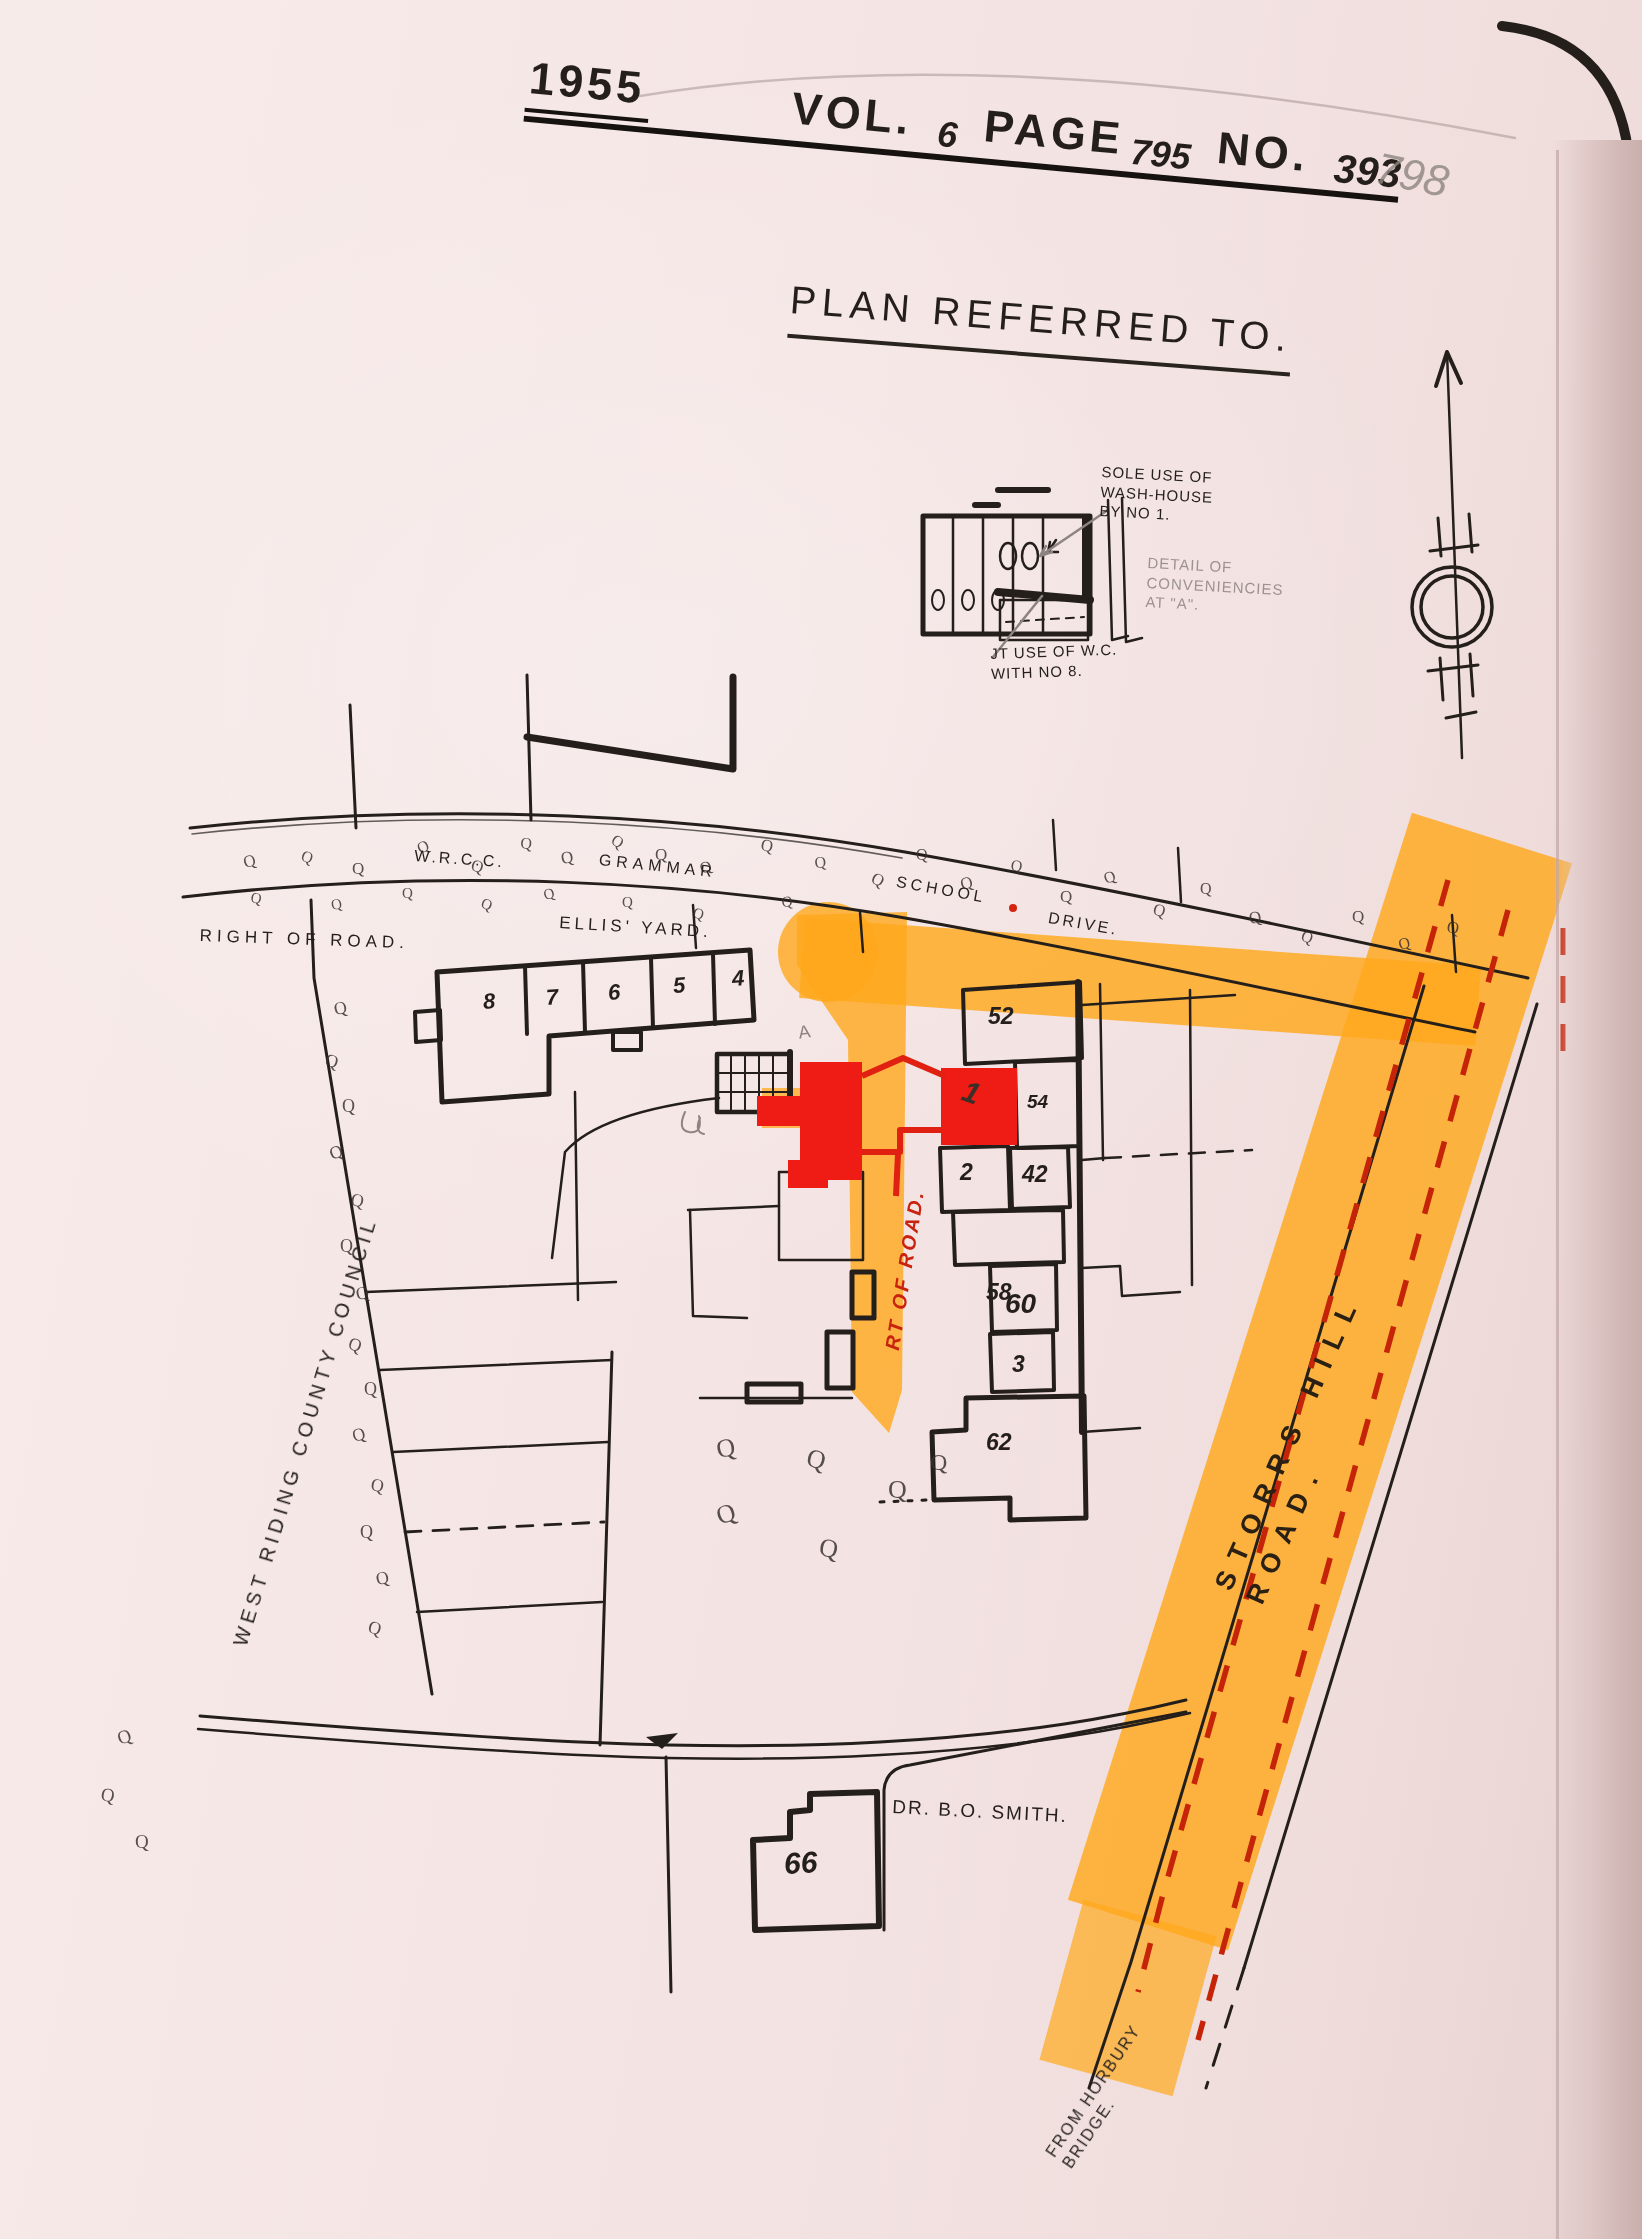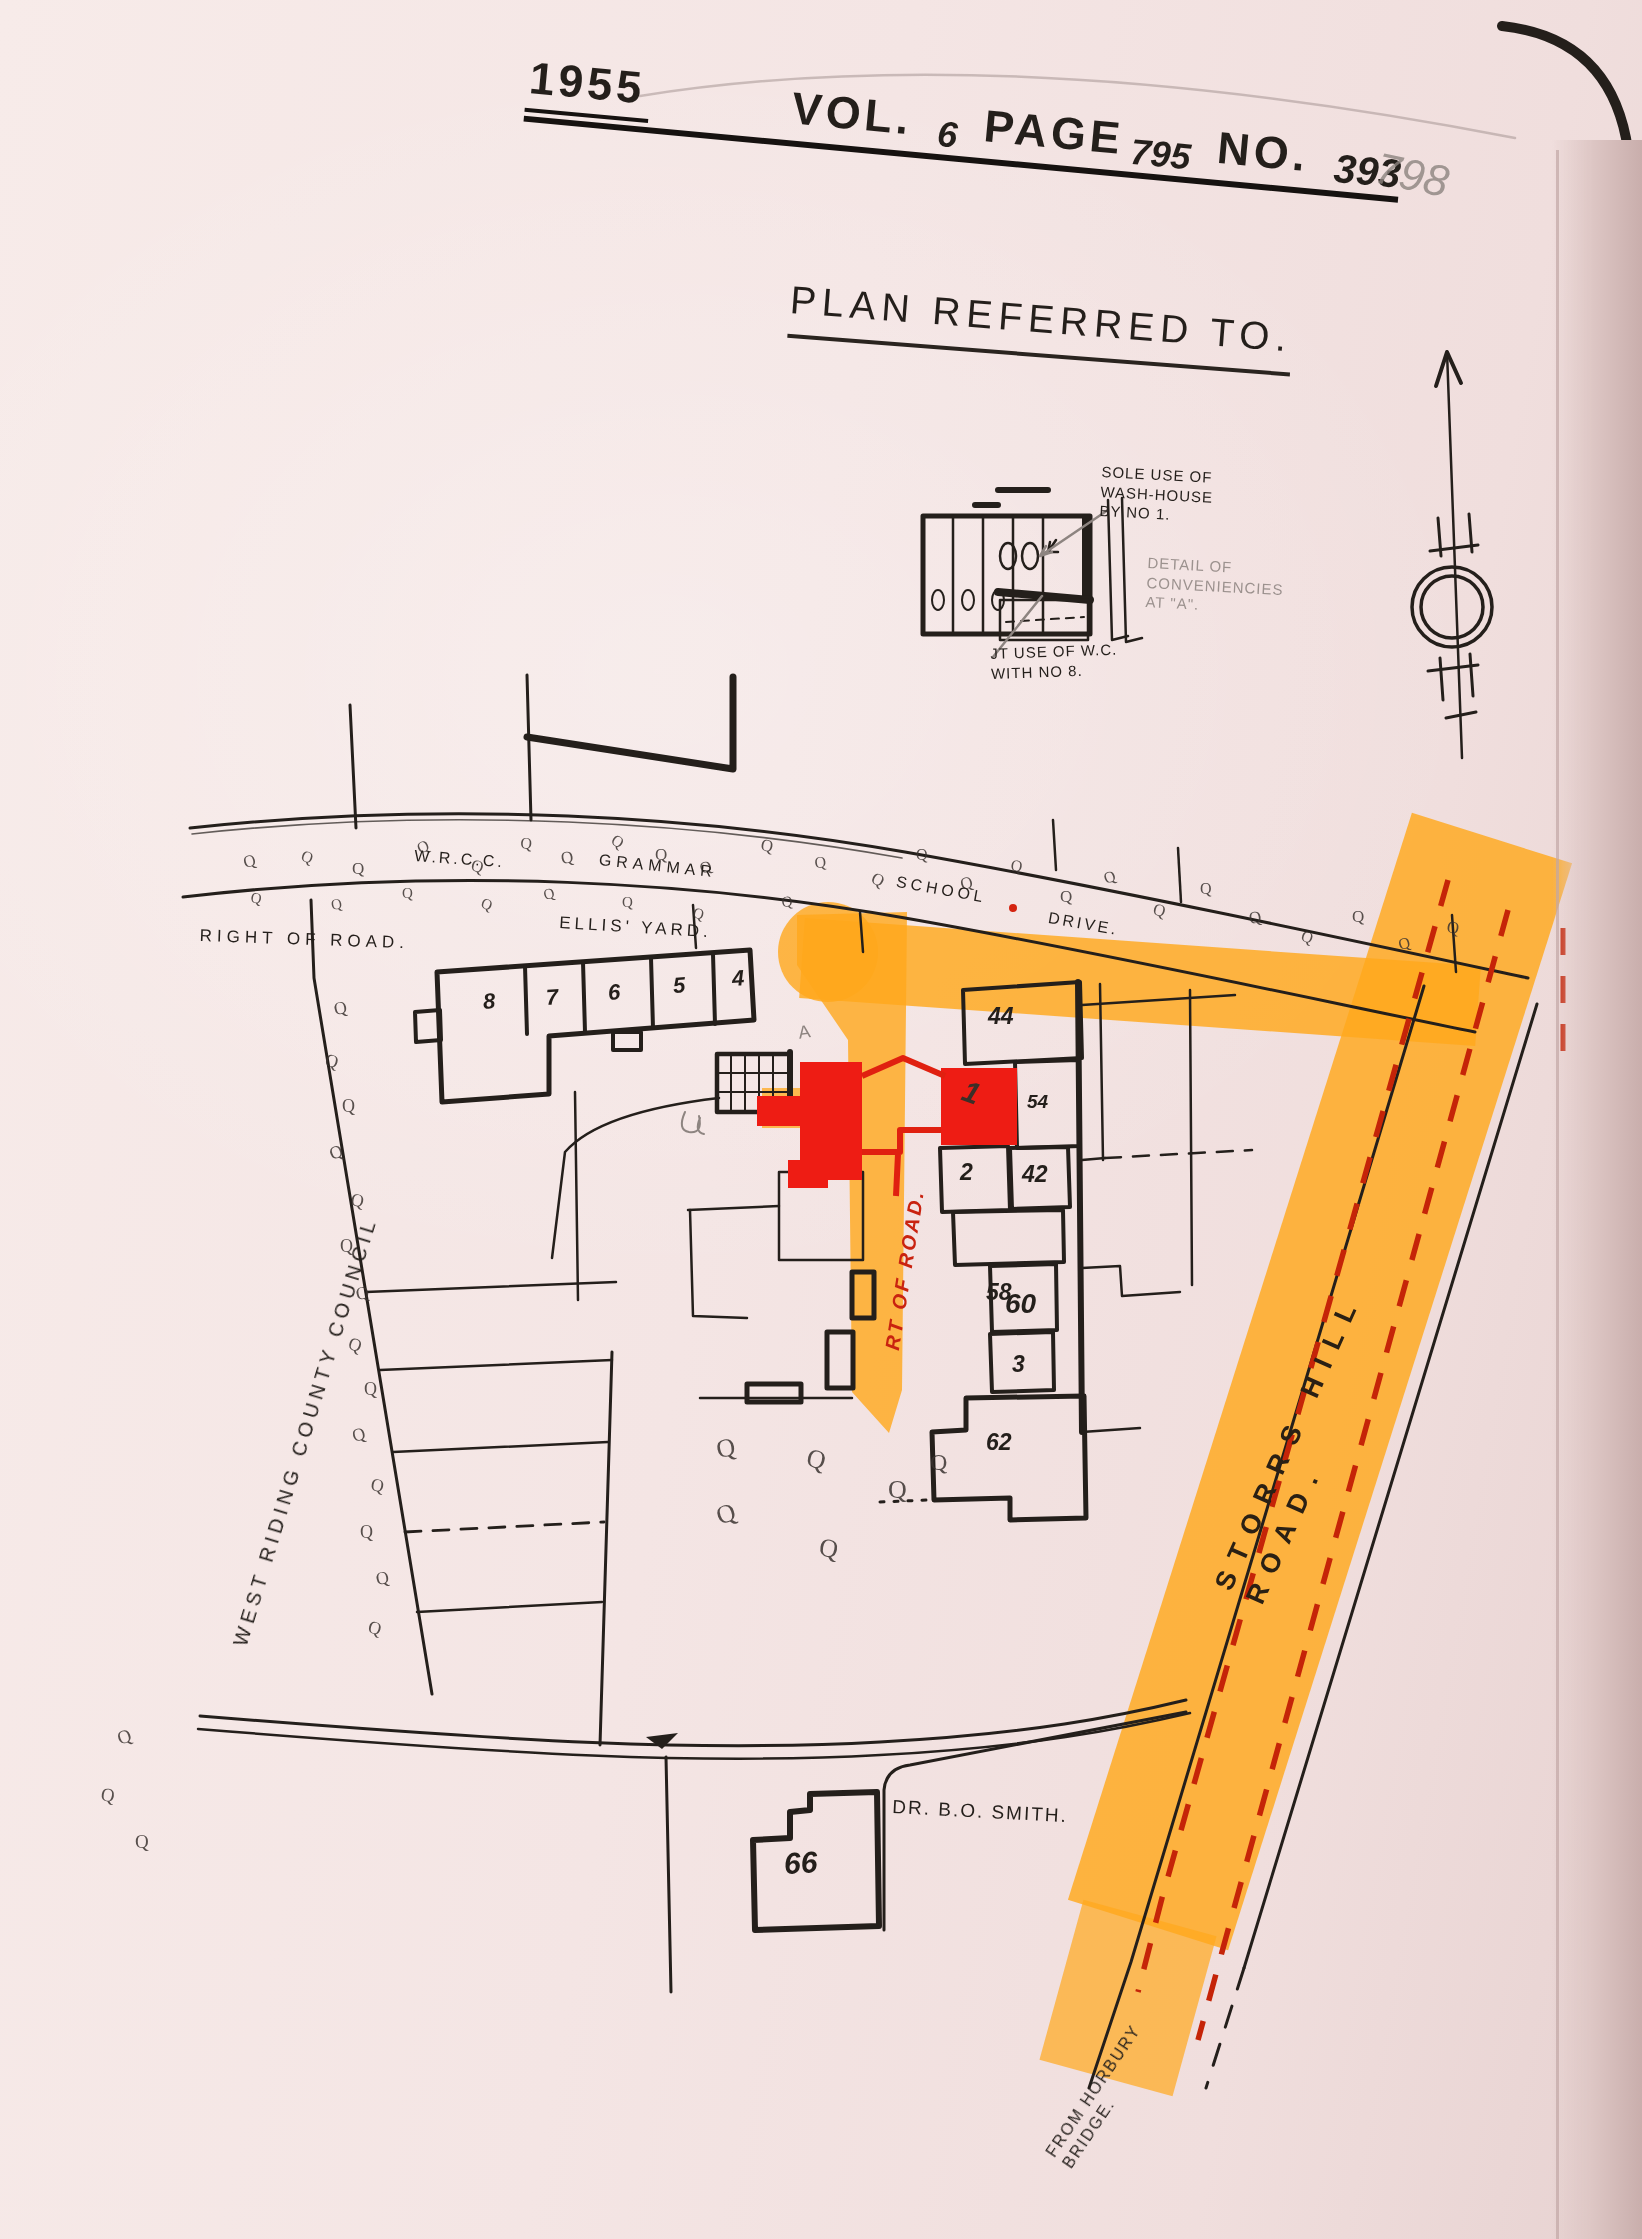--- a/index.html
+++ b/index.html
@@ -277,21 +277,21 @@
 BRIDGE.</div>
 
   <div class="lbl" style="left:893px;top:1795px;transform:rotate(3deg);font-size:19px;letter-spacing:2px;">DR. B.O. SMITH.</div>
 
   <div class="lbl num" style="left:482px;top:988px;transform:rotate(-4deg);font-size:22px;">8</div>
   <div class="lbl num" style="left:545px;top:984px;transform:rotate(-4deg);font-size:22px;">7</div>
   <div class="lbl num" style="left:607px;top:979px;transform:rotate(-4deg);font-size:22px;">6</div>
   <div class="lbl num" style="left:672px;top:972px;transform:rotate(-4deg);font-size:22px;">5</div>
   <div class="lbl num" style="left:731px;top:965px;transform:rotate(-4deg);font-size:22px;">4</div>
 
-  <div class="lbl num" style="left:988px;top:1002px;font-size:23px;">44</div>
+  <div class="lbl num" style="left:988px;top:1002px;font-size:23px;">52</div>
   <div class="lbl num" style="left:1027px;top:1090px;font-size:19px;">54</div>
   <div class="lbl num" style="left:960px;top:1158px;font-size:23px;">2</div>
   <div class="lbl num" style="left:1022px;top:1160px;font-size:23px;">42</div>
   <div class="lbl num" style="left:986px;top:1278px;font-size:23px;">58</div>
   <div class="lbl num" style="left:1005px;top:1286px;font-size:28px;">60</div>
   <div class="lbl num" style="left:1012px;top:1350px;font-size:23px;">3</div>
   <div class="lbl num" style="left:986px;top:1428px;font-size:23px;">62</div>
 
   <div class="lbl num" style="left:970px;top:1072px;transform:rotate(20deg);font-size:30px;color:#3c2f28;">1</div>
   <div class="lbl num" style="left:783px;top:1845px;transform:rotate(-3deg);font-size:30px;">66</div>

